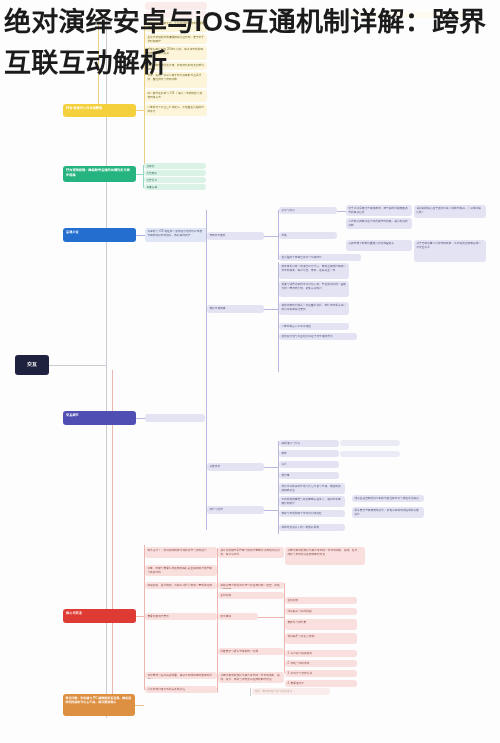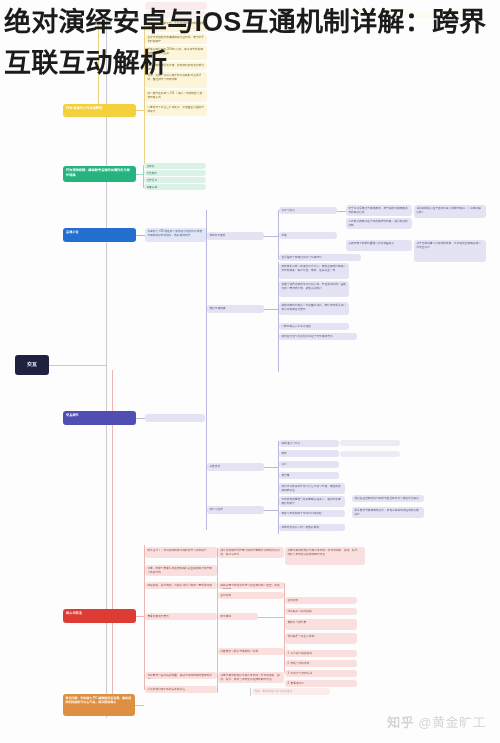--- a/index.html
+++ b/index.html
@@ -215,18 +215,14 @@
 
     <div class="node c-orange" style="left:63px;top:694px;width:72px;height:22px;font-size:2.9px;line-height:1.6;font-weight:bold;">常见问题：手机端与 PC 端数据是否互通、换机后如何找回账号以上三点，建议提前确认</div>
     <div class="edge h e-orange" style="left:135px;top:705px;width:9px;"></div>
     <div class="edge v e-grey" style="left:250px;top:688px;height:8px;"></div>
     <div class="node c-red-l" style="left:252px;top:688px;width:78px;height:7px;opacity:.55;">另附：常见问题汇总与处理建议</div>
 
   </div>
 
   <div id="title">绝对演绎安卓与iOS互通机制详解：跨界互联互动解析</div>
 
-  <div id="watermark">
-    <span class="wm-logo">知乎</span>
-    <span>@黄金旷工</span>
-  </div>
 
 </div>
 
 </body></html>

